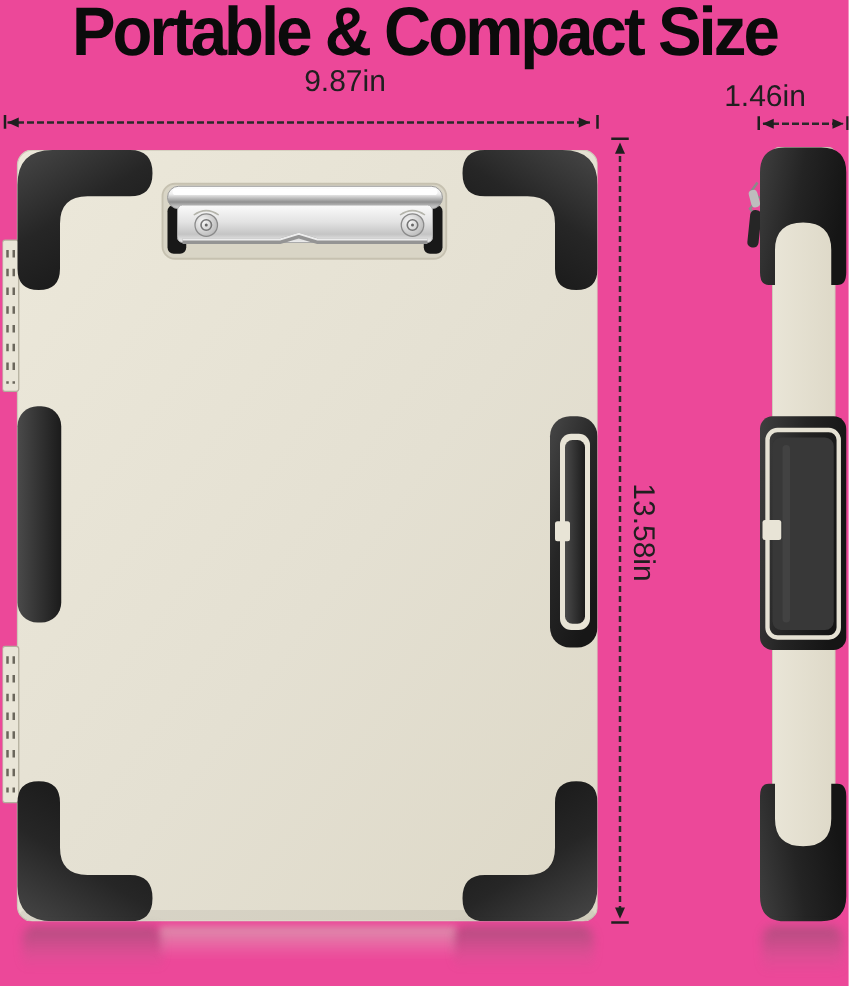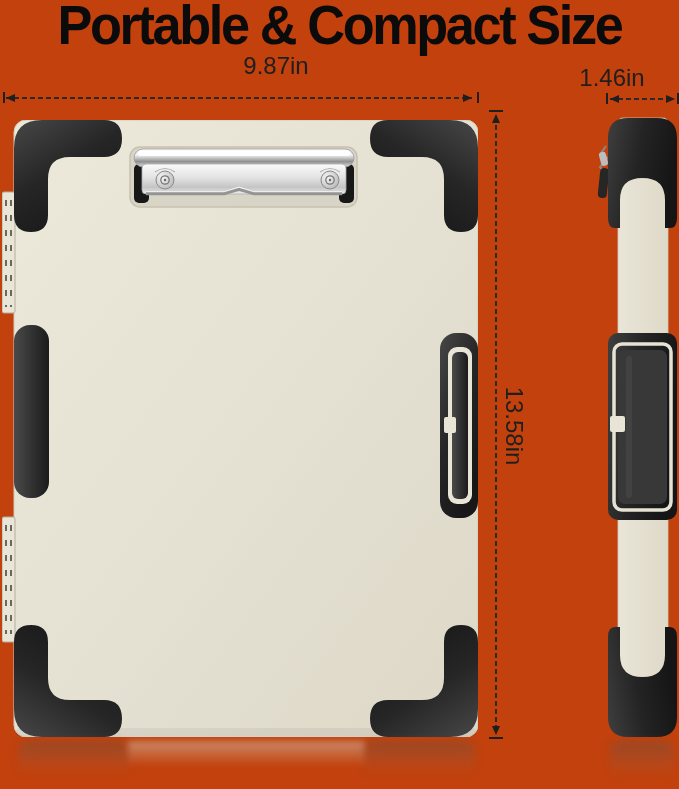--- a/index.html
+++ b/index.html
@@ -1,17 +1,17 @@
 <!DOCTYPE html>
 <html><head>
 <meta charset="utf-8">
 <style>
   html,body{margin:0;padding:0;background:#fff;}
   .page{
-    position:relative;width:679px;height:789px;overflow:hidden;background:#c2410c;
+    position:relative;width:679px;height:789px;overflow:hidden;background:#ec4899;
     font-family:"Liberation Sans","DejaVu Sans",sans-serif;
   }
   
   .title{
     position:absolute;top:-3px;left:0;width:679px;height:58px;line-height:56px;
     text-align:center;font-size:55px;font-weight:700;letter-spacing:-2.5px;
     color:#0b0b0b;transform:scaleX(.95);transform-origin:center;white-space:nowrap;
     margin:0;
   }
   

